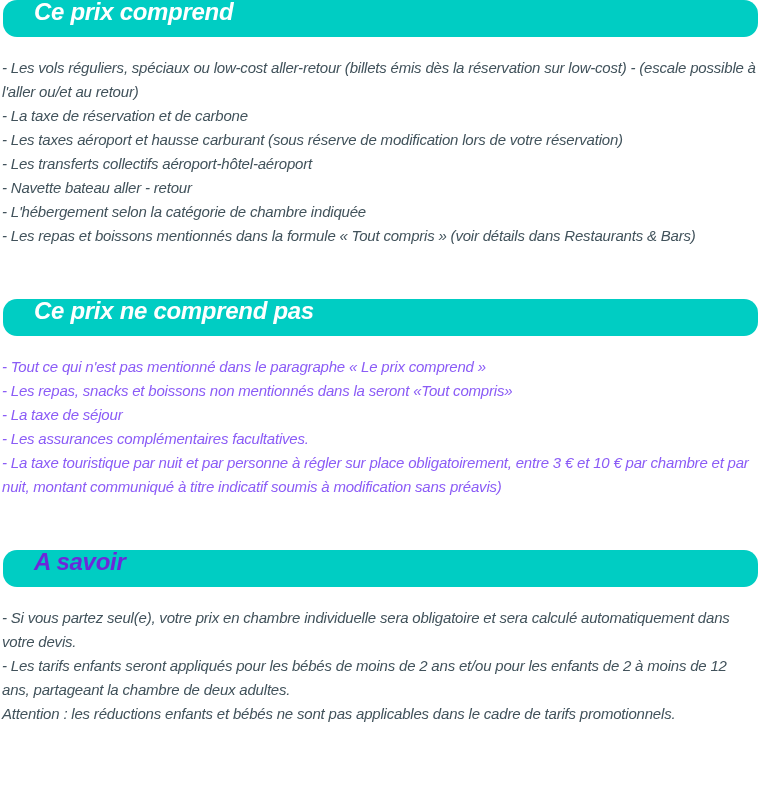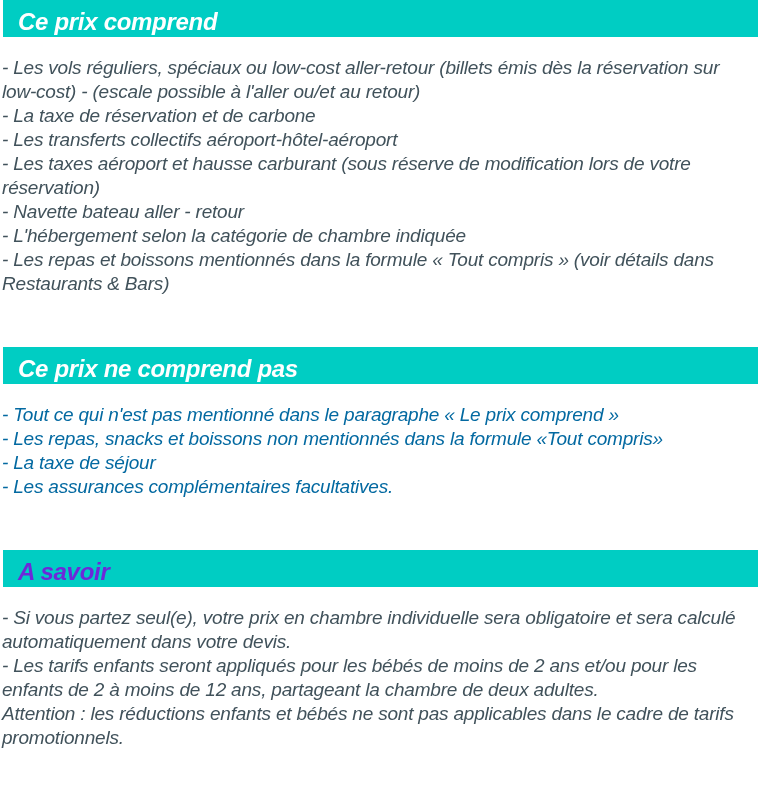--- a/index.html
+++ b/index.html
@@ -17,38 +17,39 @@
     width: 758px;
     padding-left: 2px;
     box-sizing: border-box;
   }
   .section-header {
     margin-left: 1px;
     height: 37px;
     background: var(--accent, #00cdc3);
     color: #ffffff;
     display: flex;
-    align-items: flex-end;
-    padding-left: 15px;
+    align-items: flex-start;
+    padding-left: 31px;
     box-sizing: border-box;
+    border-radius: 14px;
   }
   .section-header h2 {
     margin: 0;
     font-size: 24px;
     font-weight: bold;
     font-style: italic;
     letter-spacing: -0.3px;
     line-height: 1;
     padding-bottom: 3px;
   }
   .section-body {
     margin: 19px 0 51px 0;
     color: #41525b;
     font-style: italic;
-    font-size: 19px;
+    font-size: 15px;
     line-height: 24px;
     letter-spacing: -0.2px;
     padding-right: 2px;
   }
   .section:last-child .section-body {
     margin-bottom: 24px;
   }
   .line-item {
     min-height: 24px;
   }
@@ -58,37 +59,38 @@
 
 <div class="page">
 
   <div class="section">
     <div class="section-header" style="color: rgb(255, 255, 255);">
       <h2>Ce prix comprend</h2>
     </div>
     <div class="section-body" style="color: rgb(65, 82, 91);">
         <div class="line-item">- Les vols réguliers, spéciaux ou low-cost aller-retour (billets émis dès la réservation sur low-cost) - (escale possible à l'aller ou/et au retour)</div>
         <div class="line-item">- La taxe de réservation et de carbone</div>
+        <div class="line-item">- Les taxes aéroport et hausse carburant (sous réserve de modification lors de votre réservation)</div>
         <div class="line-item">- Les transferts collectifs aéroport-hôtel-aéroport</div>
-        <div class="line-item">- Les taxes aéroport et hausse carburant (sous réserve de modification lors de votre réservation)</div>
         <div class="line-item">- Navette bateau aller - retour</div>
         <div class="line-item">- L'hébergement selon la catégorie de chambre indiquée</div>
         <div class="line-item">- Les repas et boissons mentionnés dans la formule « Tout compris » (voir détails dans Restaurants &amp; Bars)</div>
       </div>
   </div>
 
   <div class="section">
     <div class="section-header" style="color: rgb(255, 255, 255);">
       <h2>Ce prix ne comprend pas</h2>
     </div>
-    <div class="section-body" style="color: #0369a1;">
+    <div class="section-body" style="color: #8b5cf6;">
         <div class="line-item">- Tout ce qui n'est pas mentionné dans le paragraphe « Le prix comprend »</div>
-        <div class="line-item">- Les repas, snacks et boissons non mentionnés dans la formule «Tout compris»</div>
+        <div class="line-item">- Les repas, snacks et boissons non mentionnés dans la seront «Tout compris»</div>
         <div class="line-item">- La taxe de séjour</div>
         <div class="line-item">- Les assurances complémentaires facultatives.</div>
+        <div class="line-item">- La taxe touristique par nuit et par personne à régler sur place obligatoirement, entre 3 € et 10 € par chambre et par nuit, montant communiqué à titre indicatif soumis à modification sans préavis)</div>
       </div>
   </div>
 
   <div class="section">
     <div class="section-header" style="color: #6d28d9;">
       <h2>A savoir</h2>
     </div>
     <div class="section-body" style="color: rgb(65, 82, 91);">
         <div class="line-item">- Si vous partez seul(e), votre prix en chambre individuelle sera obligatoire et sera calculé automatiquement dans votre devis.</div>
         <div class="line-item">- Les tarifs enfants seront appliqués pour les bébés de moins de 2 ans et/ou pour les enfants de 2 à moins de 12 ans, partageant la chambre de deux adultes.</div>

